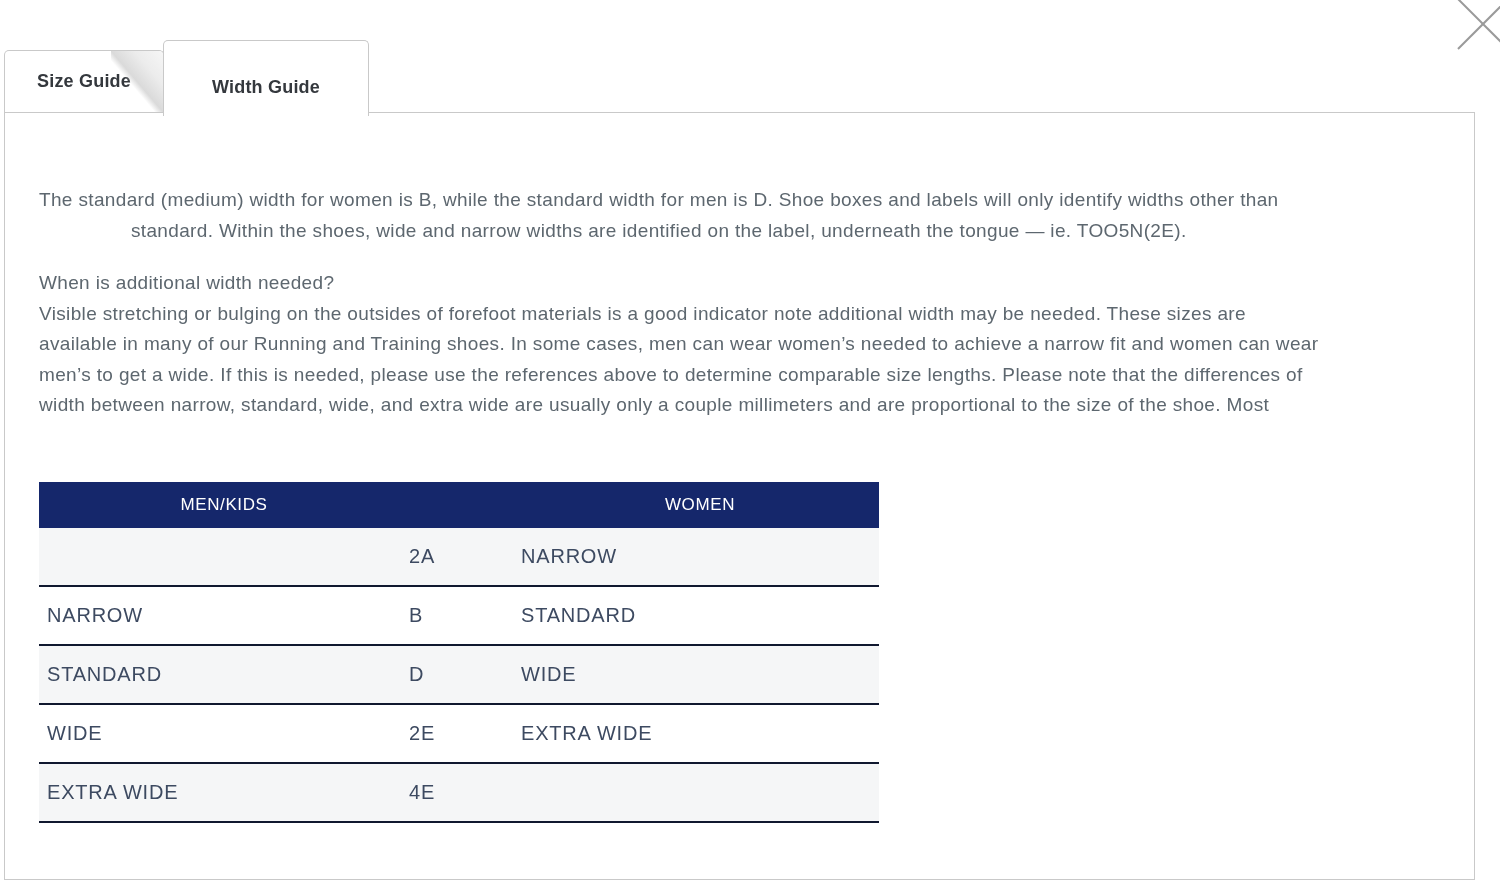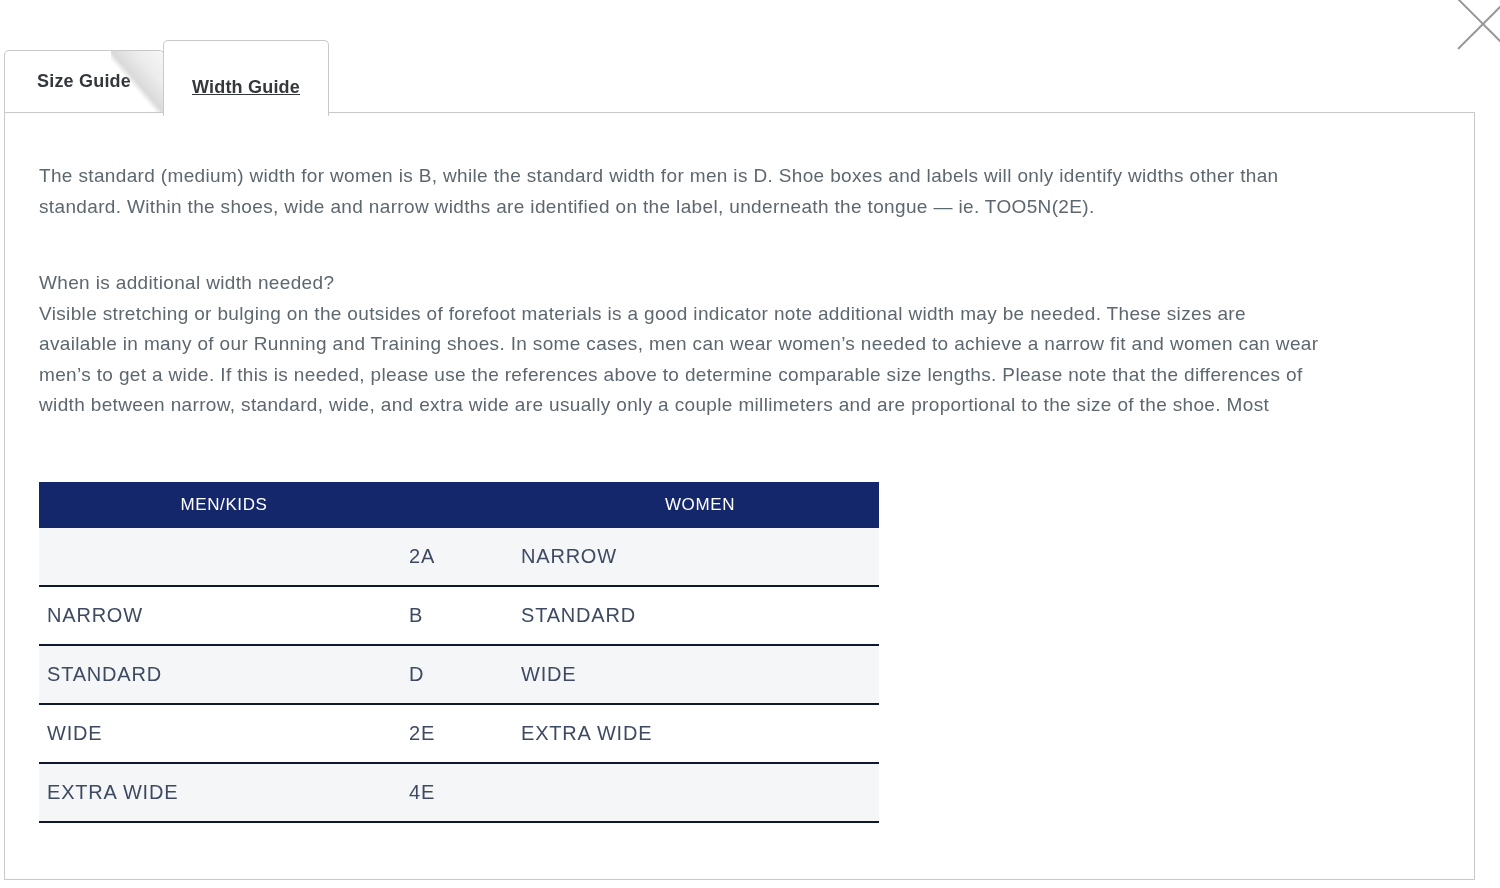--- a/index.html
+++ b/index.html
@@ -27,39 +27,38 @@
   .tab-inactive{
     left:4px;top:50px;width:160px;height:62px;z-index:2;overflow:hidden;
   }
   .tab-fold{
     position:absolute;right:0;bottom:0;width:52px;height:100%;
     background:linear-gradient(to top right,
       rgba(255,255,255,0) 42%, #dadada 50%, #ececec 72%, #f6f6f6 100%);
     pointer-events:none;
   }
   .tab-active{
-    left:163px;top:40px;width:166px;height:76px;z-index:3;
+    left:163px;top:40px;width:206px;height:76px;z-index:3;
     padding-top:17px;
-    text-decoration:underline;
   }
 
   
   .panel{
     position:absolute;left:4px;top:112px;width:1471px;height:768px;
     background:#ffffff;border:1px solid #c9c9c9;box-sizing:border-box;
     z-index:1;
   }
 
   
   .textblock{
     position:absolute;left:34px;
     font-size:19px;line-height:30.5px;letter-spacing:0.35px;
     color:#5d676f;white-space:nowrap;
   }
-  .p-intro{top:48px;}
+  .p-intro{top:72px;text-align:center;}
   .p-additional{top:155px;}
 
   
   .width-table{
     position:absolute;left:34px;top:369px;
     border-collapse:collapse;table-layout:fixed;width:840px;
   }
   .width-table th{
     background:#15276b;color:#ffffff;height:46px;
     font-size:17px;font-weight:normal;letter-spacing:0.6px;

